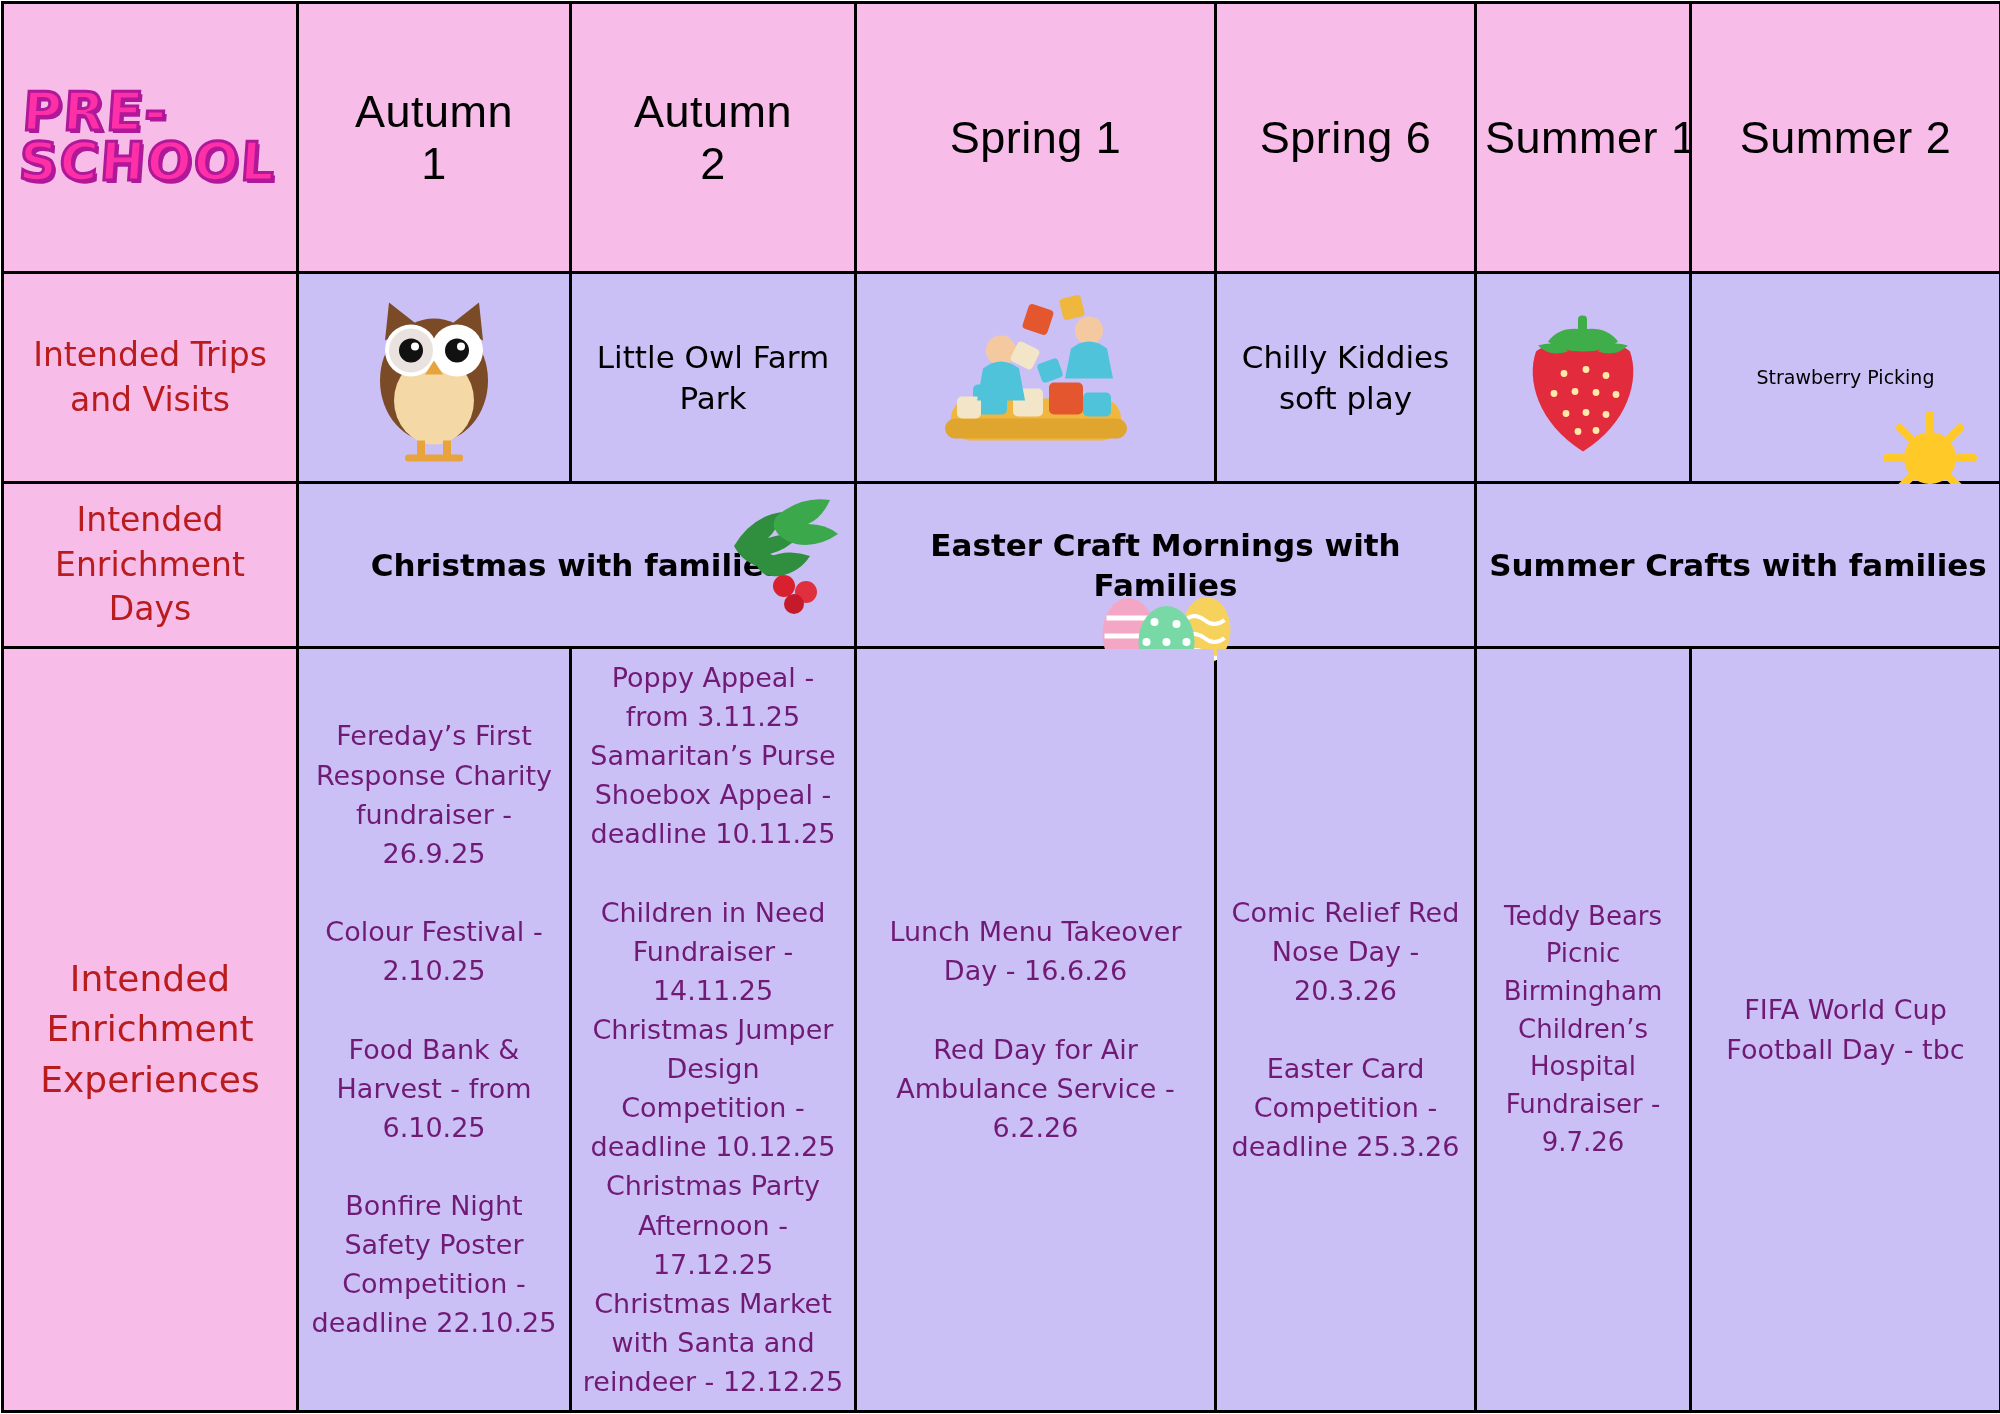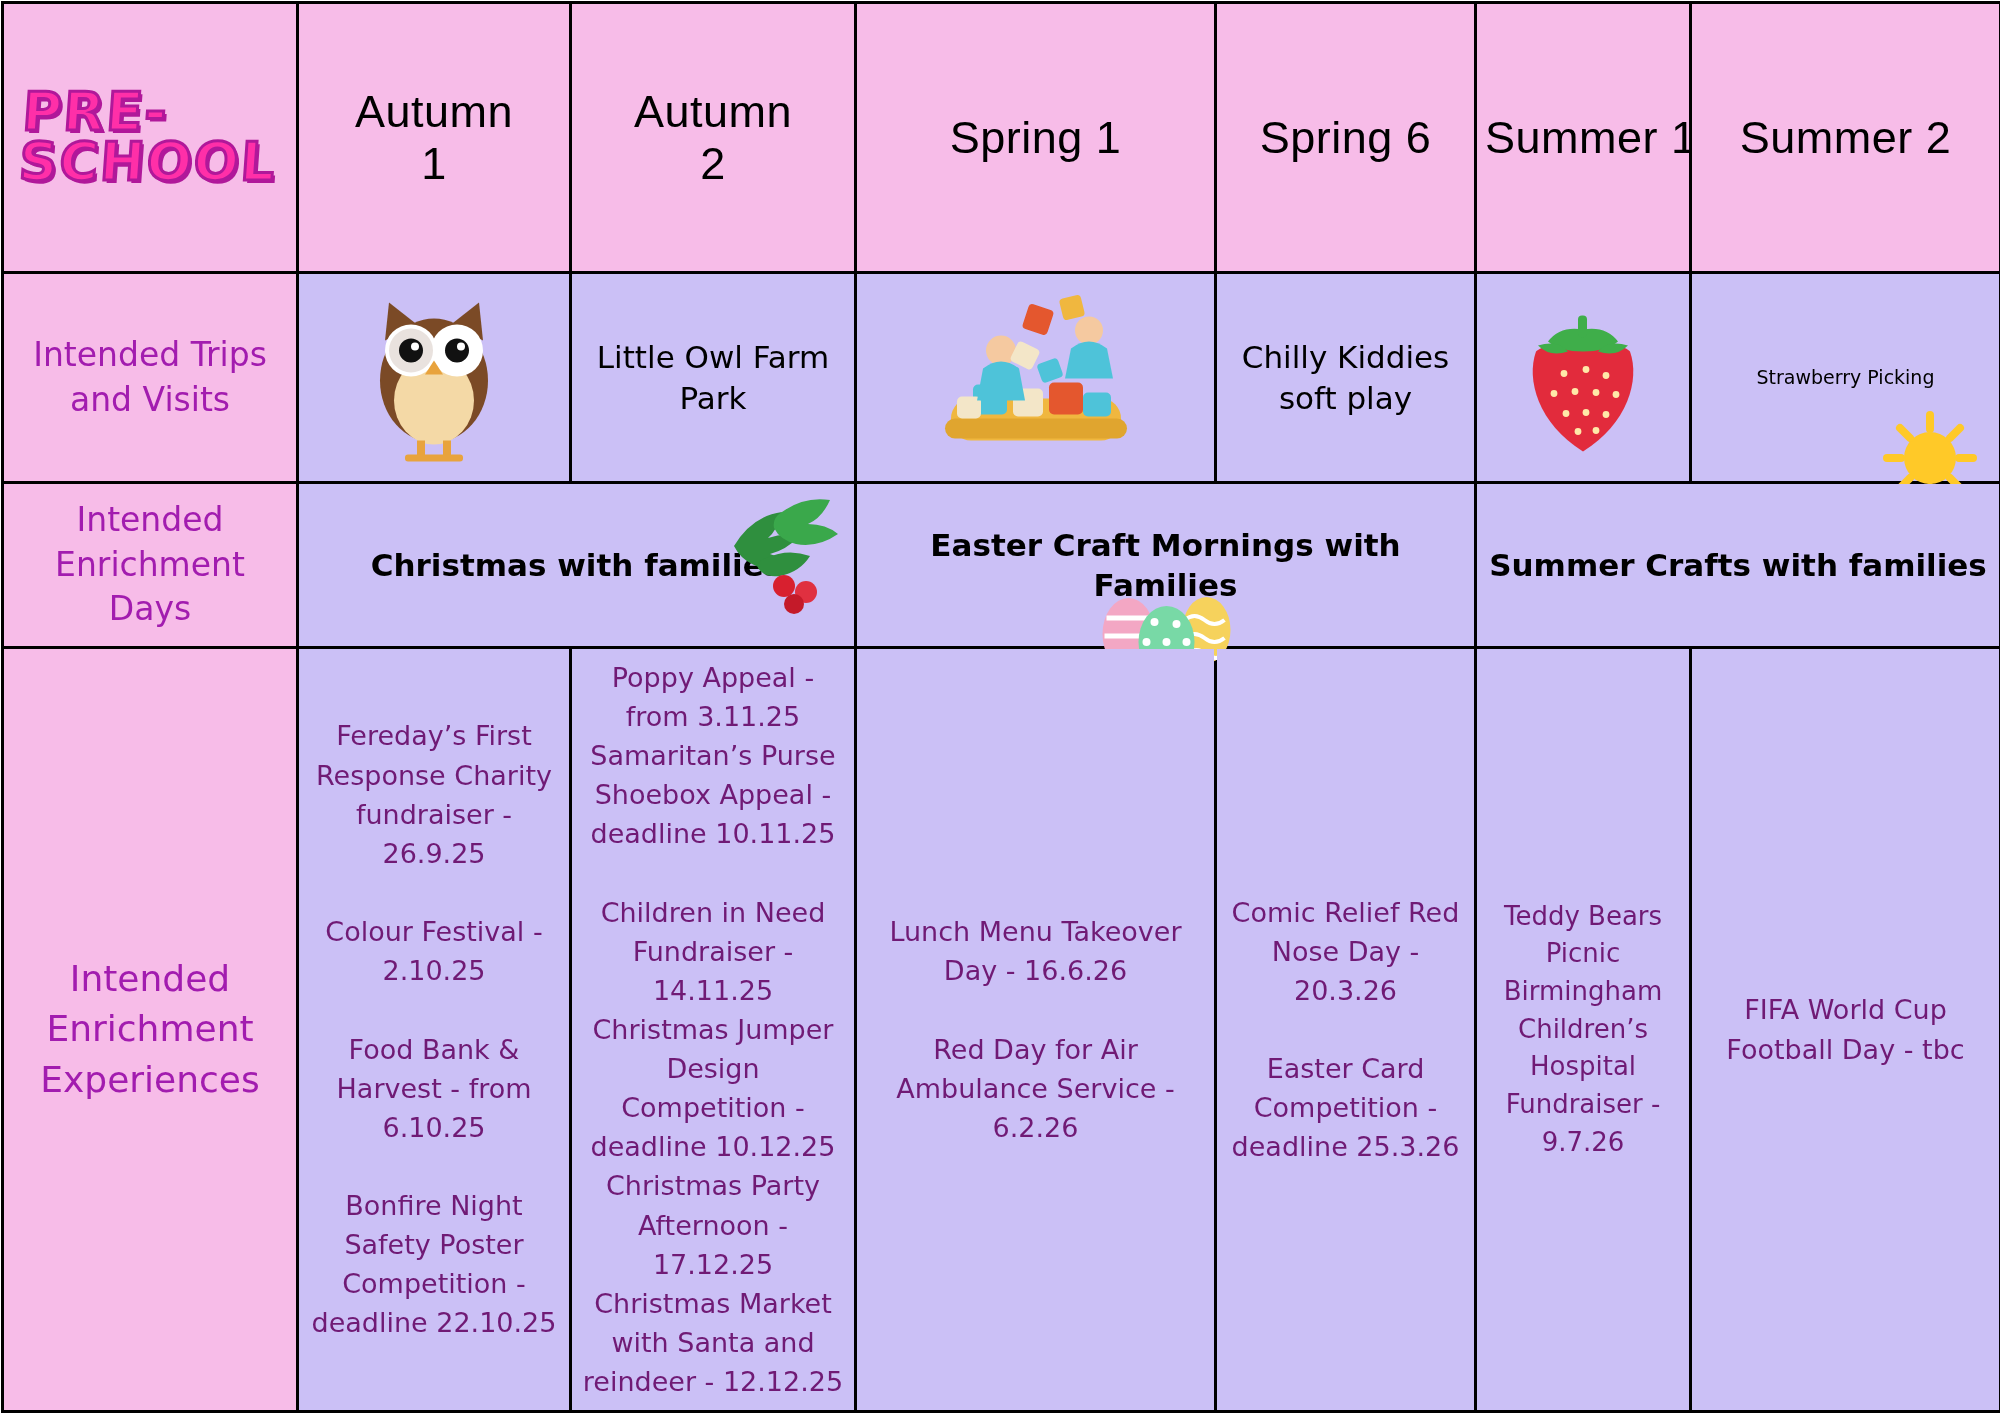--- a/index.html
+++ b/index.html
@@ -71,21 +71,21 @@
     text-shadow: 3px 3px 0 #b0189a;
     transform: skewX(-4deg);
     text-align: left;
   }
   .logo span { display: block; }
 
   
   .rowlabel {
     font-size: 33px;
     line-height: 1.35;
-    color: #a21caf;
+    color: #b91c1c;
   }
   .rowlabel.big { font-size: 36px; line-height: 1.4; }
 
   
   .trips-row td { height: 210px; }
   .cell-text {
     font-size: 31px;
     line-height: 1.3;
     color: #000;
   }

